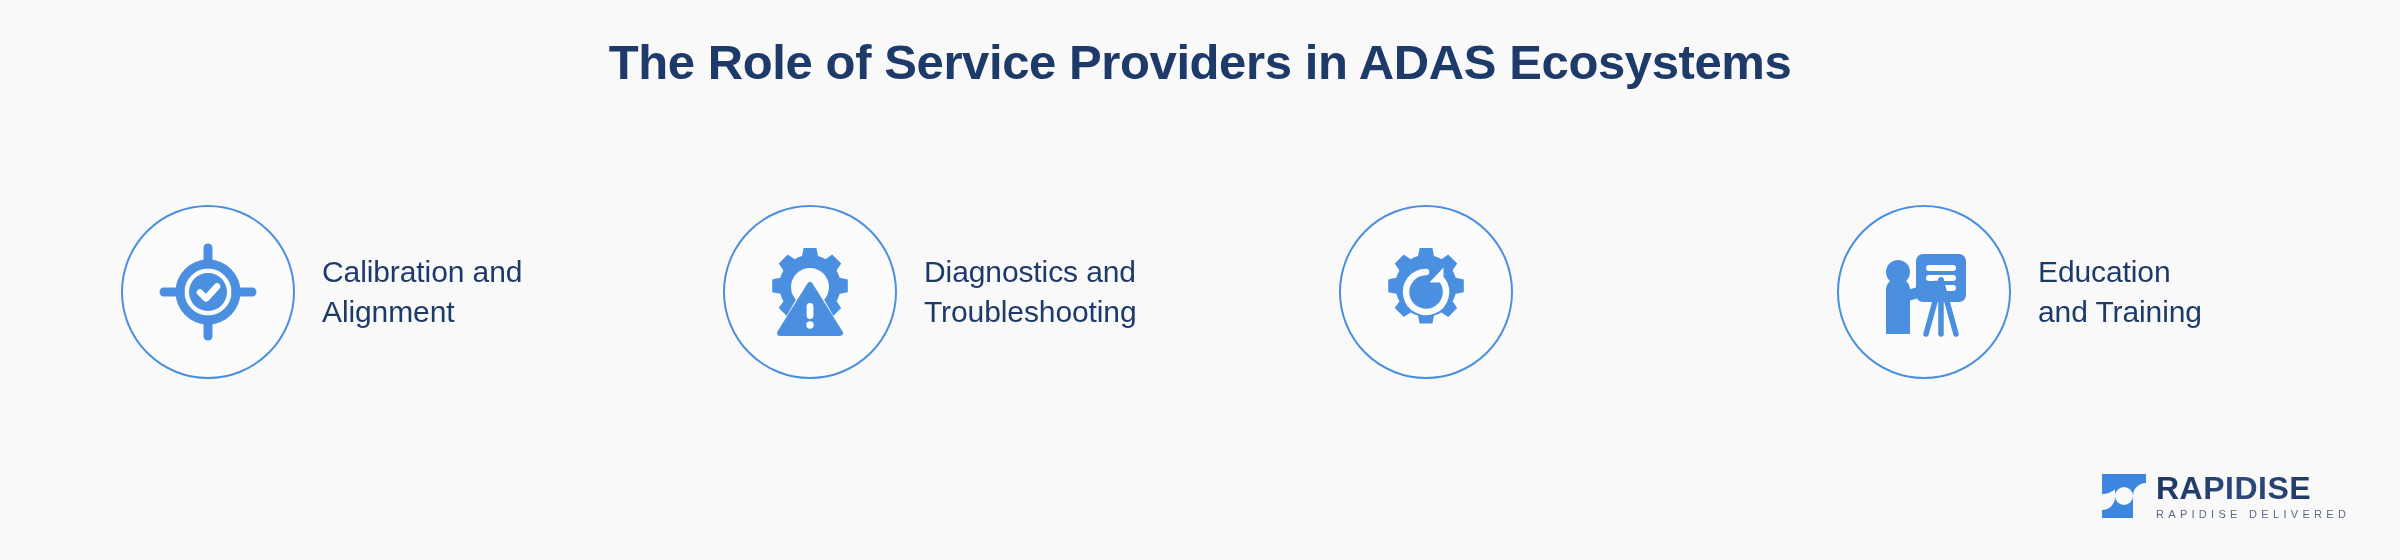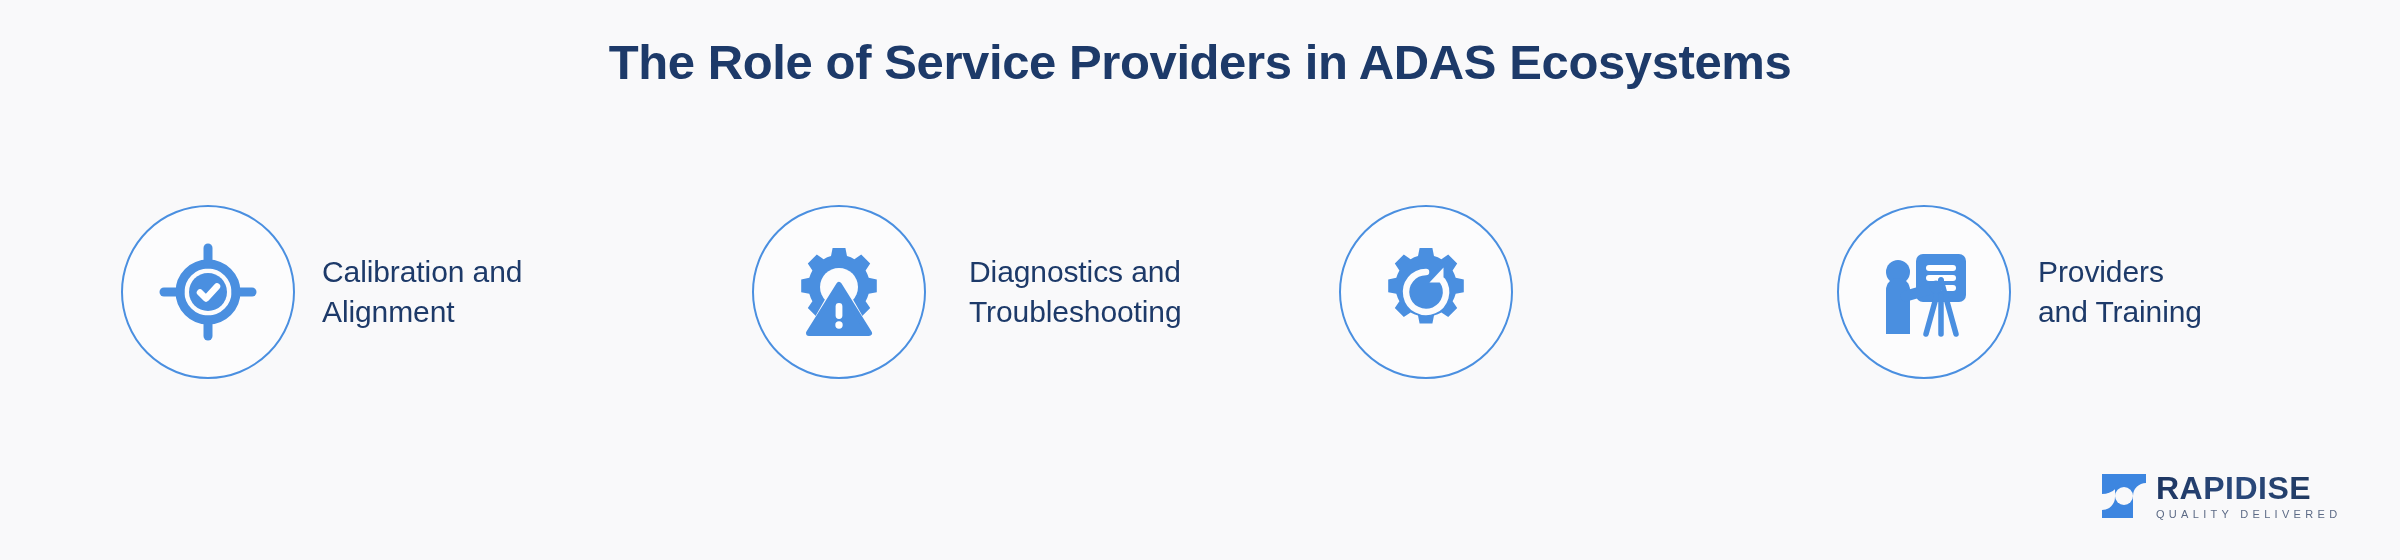--- a/index.html
+++ b/index.html
@@ -51,21 +51,21 @@
   .item {
     position: absolute;
     top: 0;
     display: flex;
     flex-direction: row;
     align-items: center;
     height: 178px;
     justify-content: space-between;
   }
   .item-1 { left: 121px; }
-  .item-2 { left: 752px; gap: 16px; }
+  .item-2 { left: 723px; }
   .item-3 { left: 1339px; }
   .item-4 { left: 1837px; }
 
   .icon-circle {
     width: 174px;
     height: 174px;
     min-width: 174px;
     border-radius: 50%;
     border: 2px solid #4a8fe0;
     background: #fcfcfd;
@@ -238,36 +238,36 @@
               <line x1="69" y1="56" x2="69" y2="94"></line>
             </g>
 
             <circle cx="26" cy="32" r="12" fill="#4a8fe0"></circle>
             <path d="M14 50 a12 12 0 0 1 24 0 v44 h-24 Z" fill="#4a8fe0"></path>
             <path d="M34 56 L62 48" stroke="#4a8fe0" stroke-width="11" stroke-linecap="round"></path>
             <circle cx="64" cy="47" r="6.5" fill="#4a8fe0"></circle>
           </svg>
         </span>
       </div>
-      <div class="item-label">Providers
+      <div class="item-label">Education
 and Training</div>
     </div>
 
   </div>
 
   <div class="logo">
     <span class="logo-mark">
       <svg width="44" height="44" viewBox="0 0 44 44" aria-hidden="true">
         <path fill="#3d86e0" d="
           M7 0 H44 V9 A13 13 0 0 0 31 22 V44 H0 V36 A13 13 0 0 0 13 23 V7
           A7 7 0 0 0 7 0 Z"></path>
         <rect x="0" y="0" width="44" height="44" rx="3" fill="none"></rect>
         <path fill="#3d86e0" d="M0 0 H20 A20 20 0 0 1 0 20 Z"></path>
         <circle cx="22" cy="22" r="9" fill="#f9f9fa"></circle>
       </svg>
     </span>
     <span class="logo-text">
       <span class="logo-name">RAPIDISE</span>
-      <span class="logo-tagline">QUALITY DELIVERED</span>
+      <span class="logo-tagline">RAPIDISE DELIVERED</span>
     </span>
   </div>
 
 </div>
 
 </body></html>

